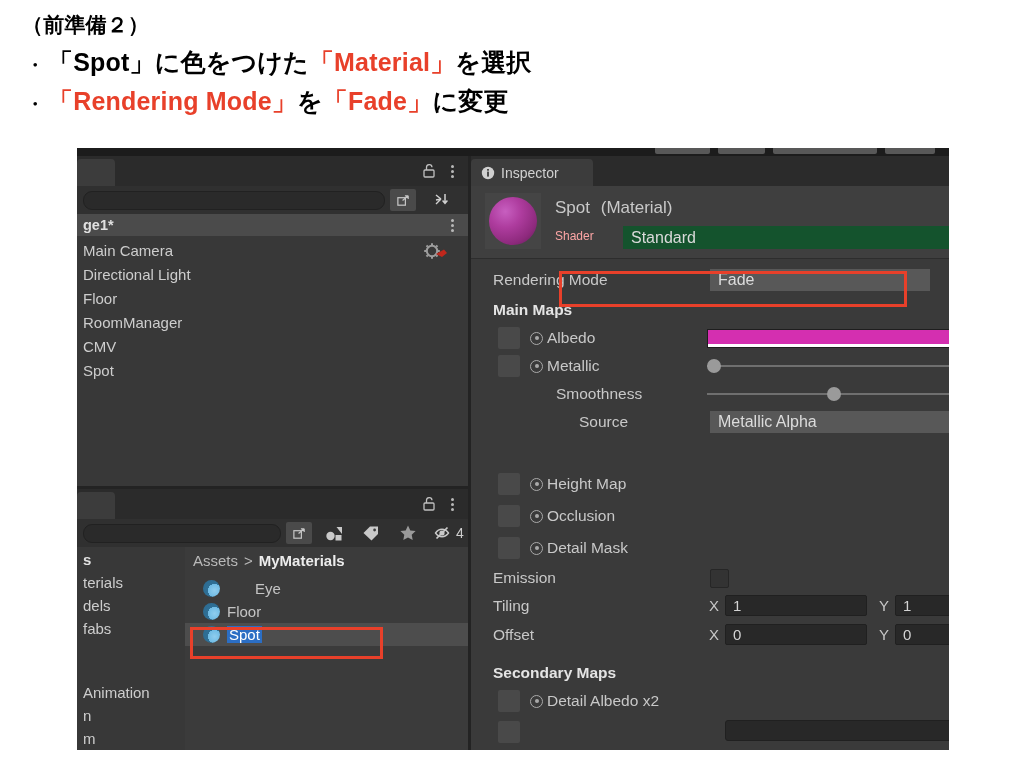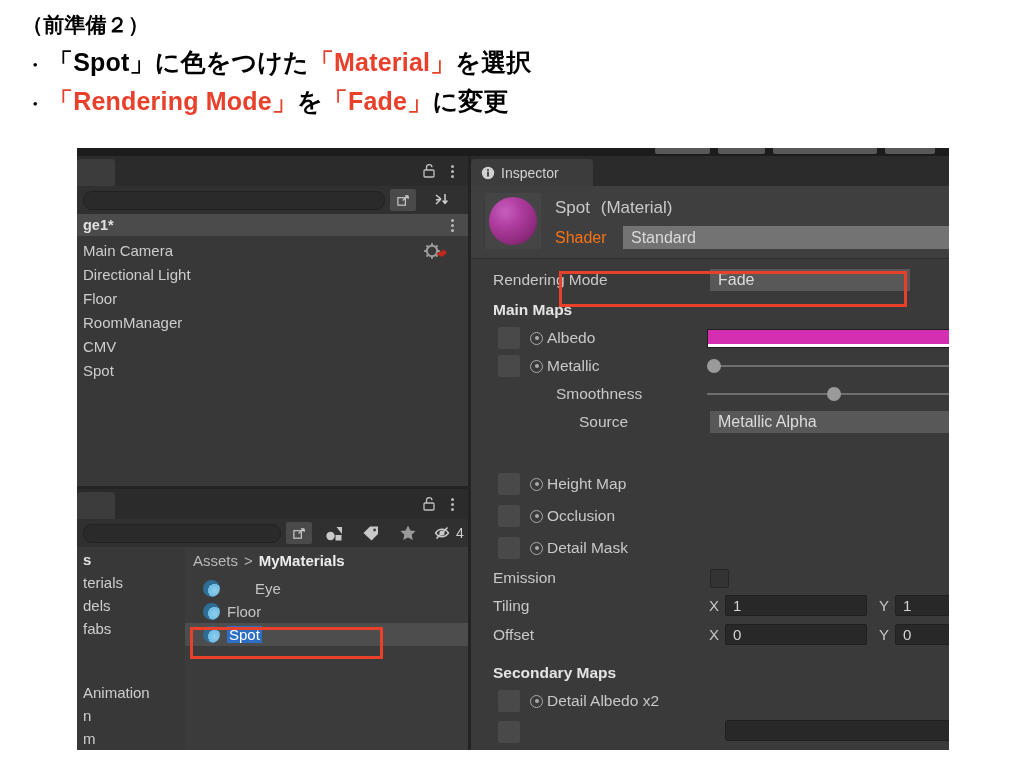--- a/index.html
+++ b/index.html
@@ -71,22 +71,22 @@
   .insp{position:absolute;left:391px;top:8px;width:481px;height:594px;background:#3a3a3a;
       border-left:3px solid #232323;box-sizing:border-box;}
   .insp-tabbar{position:absolute;left:0;top:0;width:100%;height:30px;background:#2b2b2b;}
   .insp-head{position:absolute;left:0;top:30px;width:100%;height:73px;background:#3f3f3f;
       border-bottom:1px solid #2d2d2d;box-sizing:border-box;}
   .preview{position:absolute;left:14px;top:7px;width:56px;height:56px;background:#454545;
       display:flex;align-items:center;justify-content:center;}
   .sphere{width:48px;height:48px;border-radius:50%;
       background:radial-gradient(circle at 34% 30%, #c75fc0 0%, #ae3c9e 35%, #8e2a7d 70%, #5d1b52 100%);}
   .mat-title{position:absolute;left:84px;top:12px;font-size:17px;color:#c9c9c9;}
-  .shader-lbl{position:absolute;left:84px;top:43px;font-size:16px;color:#f97316;}
-  .shader-fld{position:absolute;left:152px;top:40px;right:0;height:23px;background:#737373;
+  .shader-lbl{position:absolute;left:84px;top:43px;font-size:12px;color:#fca5a5;}
+  .shader-fld{position:absolute;left:152px;top:40px;right:0;height:23px;background:#14532d;
       display:flex;align-items:center;padding-left:8px;box-sizing:border-box;font-size:16px;color:#dadada;}
 
   .prow{position:absolute;left:0;width:100%;height:28px;display:flex;align-items:center;}
   .plabel{font-size:15.5px;color:#c8c8c8;}
   .psection{font-size:15.5px;color:#e4e4e4;font-weight:bold;}
   .tex-slot{position:absolute;width:22px;height:22px;background:#494949;border-radius:2px;}
   .radio-ico{width:11px;height:11px;border-radius:50%;border:1.5px solid #a9a9a9;
       display:inline-flex;align-items:center;justify-content:center;margin-right:4px;flex:0 0 11px;}
   .radio-ico i{width:4px;height:4px;border-radius:50%;background:#a9a9a9;display:block;}
   .dropdown{position:absolute;height:22px;background:#585858;display:flex;align-items:center;
@@ -340,21 +340,21 @@
           <span style="margin-left:6px;">(Material)</span>
         </div>
         <div class="shader-lbl">Shader</div>
         <div class="shader-fld">
           <span>Standard</span>
         </div>
       </div>
 
       <div class="prow" style="top:110px;">
         <span class="plabel" style="position:absolute;left:22px;">Rendering Mode</span>
-        <div class="dropdown" style="left:239px;width:200px;top:3px;text-align:right;">
+        <div class="dropdown" style="left:239px;width:220px;top:3px;text-align:right;">
           <span>Fade</span>
         </div>
       </div>
 
       <div class="prow" style="top:140px;">
         <span class="psection" style="position:absolute;left:22px;">Main Maps</span>
       </div>
 
       <div class="prow" style="top:168px;">
         <div class="tex-slot" style="left:27px;top:3px;"></div>

